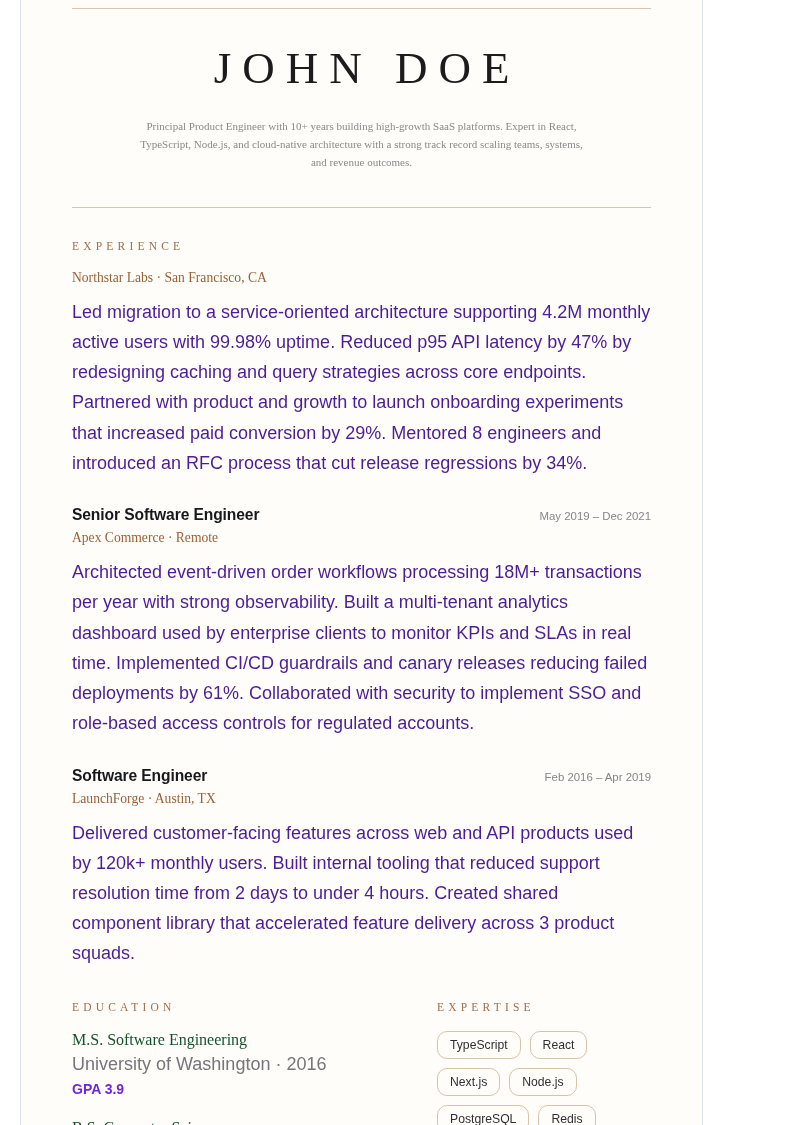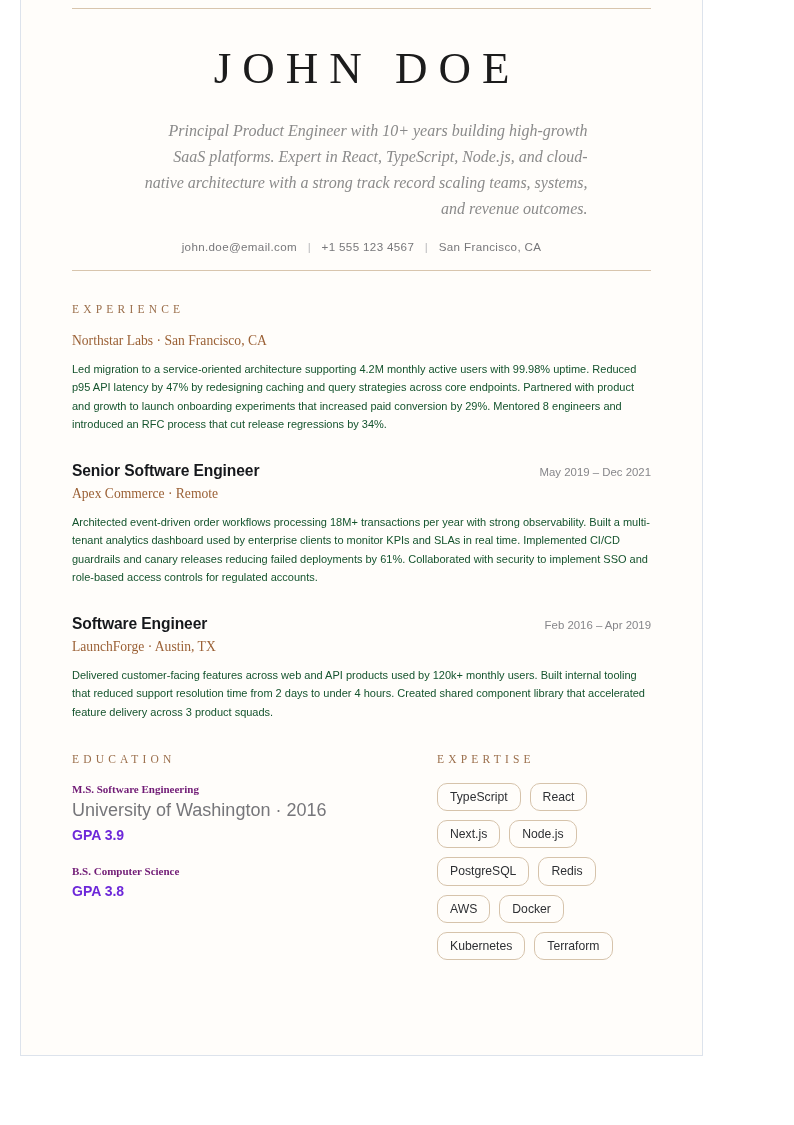--- a/index.html
+++ b/index.html
@@ -38,27 +38,25 @@
     font-size: 45px;
     font-weight: 400;
     letter-spacing: 11px;
     color: #1c1c1c;
     margin: 0 0 26px 0;
     line-height: 1.05;
     text-indent: 11px;
   }
   .summary {
     font-family: "Liberation Serif", serif;
-    font-style: italic;
-    font-size: 16px;
+    font-size: 11px;
     line-height: 1.62;
     color: #8a8a8a;
     max-width: 452px;
     margin: 0 auto 18px auto;
-    text-align: right;
   }
   .contact {
     font-size: 11.6px;
     color: #77777a;
     letter-spacing: 0.35px;
   }
   .contact .sep {
     color: #b9b9bc;
     padding: 0 7px;
   }
@@ -97,44 +95,44 @@
     white-space: nowrap;
     flex: none;
   }
   .job-meta {
     font-family: "Liberation Serif", serif;
     font-size: 13.6px;
     color: #9b6136;
     margin: 6px 0 0 0;
   }
   .job-desc {
-    font-size: 11px;
+    font-size: 18px;
     line-height: 1.68;
-    color: #14532d;
+    color: #4c1d95;
     margin: 11px 0 0 0;
     text-align: left;
   }
 
   
   .columns {
     display: flex;
     padding-top: 32px;
     gap: 51px;
     justify-content: space-between;
   }
   .col-left  { width: 314px; flex: none; }
   .col-right { flex: 1; }
 
   .edu { margin-bottom: 22px; }
   .edu:last-child { margin-bottom: 0; }
   .edu-degree {
     font-family: "Liberation Serif", serif;
-    font-size: 11px;
-    font-weight: bold;
-    color: #701a75;
+    font-size: 16px;
+    font-weight: normal;
+    color: #14532d;
     margin: 0;
   }
   .edu-school {
     font-size: 18px;
     color: #76767a;
     margin: 5px 0 0 0;
   }
   .edu-gpa {
     font-size: 14px;
     font-weight: bold;
@@ -160,27 +158,20 @@
   .page-bottom-pad { height: 60px; }
 </style>
 </head>
 <body>
 
 <div class="page">
 
   <div class="header">
     <h1 class="name">JOHN DOE</h1>
     <p class="summary">Principal Product Engineer with 10+ years building high-growth SaaS platforms. Expert in React, TypeScript, Node.js, and cloud-native architecture with a strong track record scaling teams, systems, and revenue outcomes.</p>
-    <div class="contact">
-      <span>john.doe@email.com</span>
-      <span class="sep">|</span>
-      <span>+1 555 123 4567</span>
-      <span class="sep">|</span>
-      <span>San Francisco, CA</span>
-    </div>
   </div>
 
   <div class="section">
     <h2 class="section-title">EXPERIENCE</h2>
 
     <div class="job">
       <p class="job-meta">Northstar Labs · San Francisco, CA</p>
       <p class="job-desc">Led migration to a service-oriented architecture supporting 4.2M monthly active users with 99.98% uptime. Reduced p95 API latency by 47% by redesigning caching and query strategies across core endpoints. Partnered with product and growth to launch onboarding experiments that increased paid conversion by 29%. Mentored 8 engineers and introduced an RFC process that cut release regressions by 34%.</p>
     </div>
 

